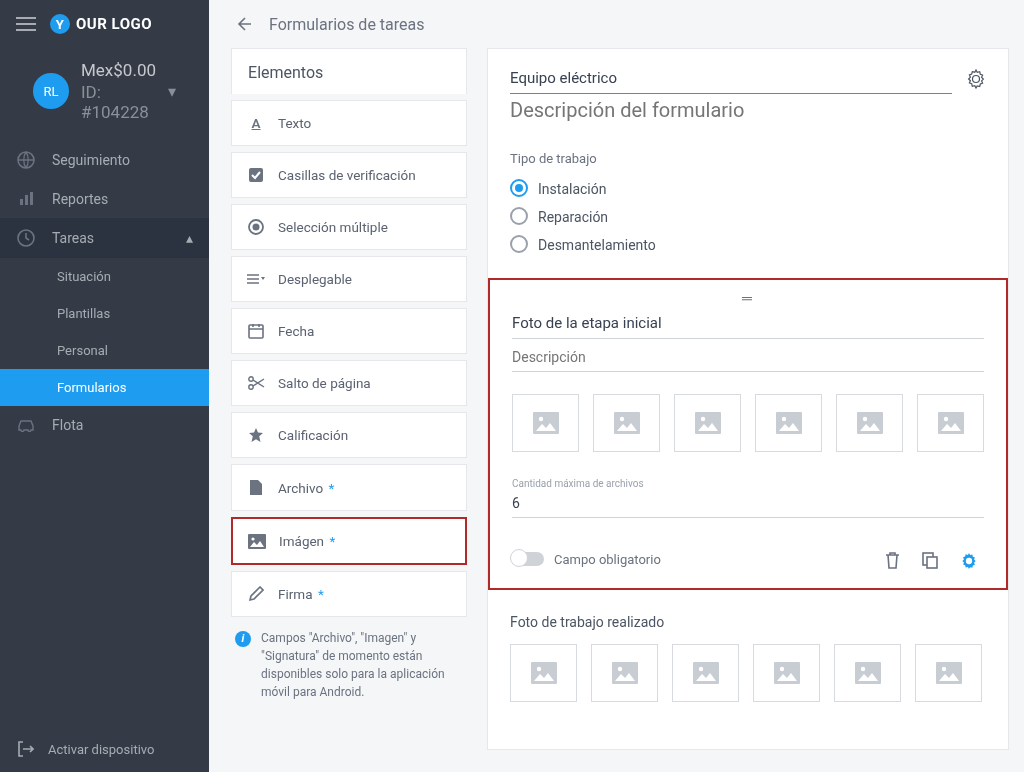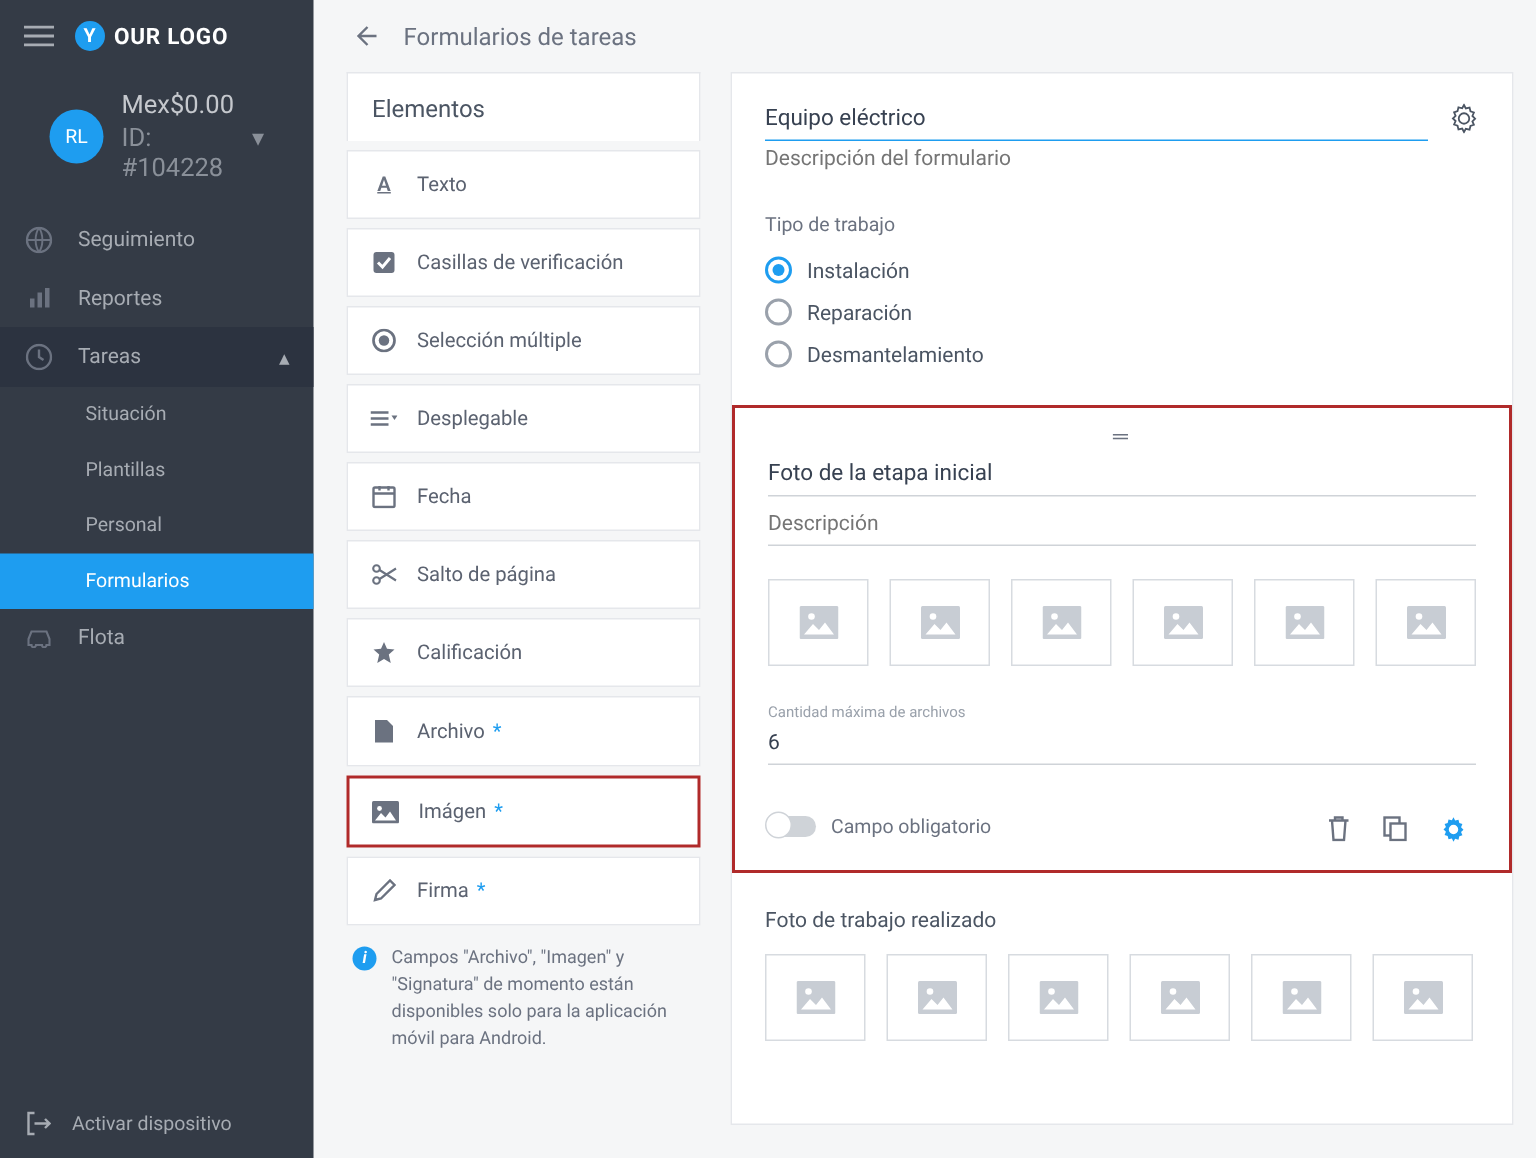--- a/index.html
+++ b/index.html
@@ -39,21 +39,21 @@
     .asterisk { color: #1e9df0; margin-left: 2px; }
     .info-note { display: flex; gap: 10px; padding: 12px 4px 0; font-size: 12px; color: #6b7280; line-height: 1.5; }
     .info-badge { width: 16px; height: 16px; border-radius: 50%; background: #1e9df0; color: #fff; font-size: 11px; font-style: italic; font-weight: 700; display: inline-flex; align-items: center; justify-content: center; flex-shrink: 0; margin-top: 2px; }
     
     
     .form-panel { flex: 1; background: #fff; border: 1px solid #e5e7eb; padding: 16px 22px; overflow-y: auto; }
     .form-header { display: flex; align-items: flex-start; gap: 14px; }
     .form-title-block { flex: 1; }
     .text-input { width: 100%; border: none; border-bottom: 1px solid #cfd3d8; padding: 4px 0 6px; font-size: 16px; color: #374151; outline: none; background: transparent; }
     .text-input.title { color: #374151; font-size: 15px; border-bottom-color: #1e9df0; }
-    .text-input.desc { font-size: 14px; color: #9aa1ab; border-bottom-color: transparent; }
+    .text-input.desc { font-size: 20px; color: #9aa1ab; border-bottom-color: transparent; }
     .gear { color: #4b5563; cursor: pointer; margin-top: 4px; }
     .section-label { color: #6b7280; font-size: 13px; margin-top: 22px; margin-bottom: 8px; }
     .radio-row { display: flex; align-items: flex-end; gap: 10px; padding: 5px 0; font-size: 14px; color: #4b5563; }
     .radio-outer { width: 18px; height: 18px; border: 2px solid #9aa1ab; border-radius: 50%; display: inline-flex; align-items: center; justify-content: center; }
     .radio-outer.checked { border-color: #1e9df0; }
     .radio-inner { width: 8px; height: 8px; border-radius: 50%; background: #1e9df0; }
     
     .block-highlight { border: 2px solid #b02a2a; margin: 20px -22px 0; padding: 10px 22px 18px; }
     .drag-handle { text-align: center; color: #6b7280; font-size: 14px; letter-spacing: 2px; height: 14px; }
     .block-field-input { width: 100%; border: none; border-bottom: 1px solid #cfd3d8; padding: 4px 0 6px; font-size: 15px; color: #374151; outline: none; background: transparent; margin-top: 6px; }

